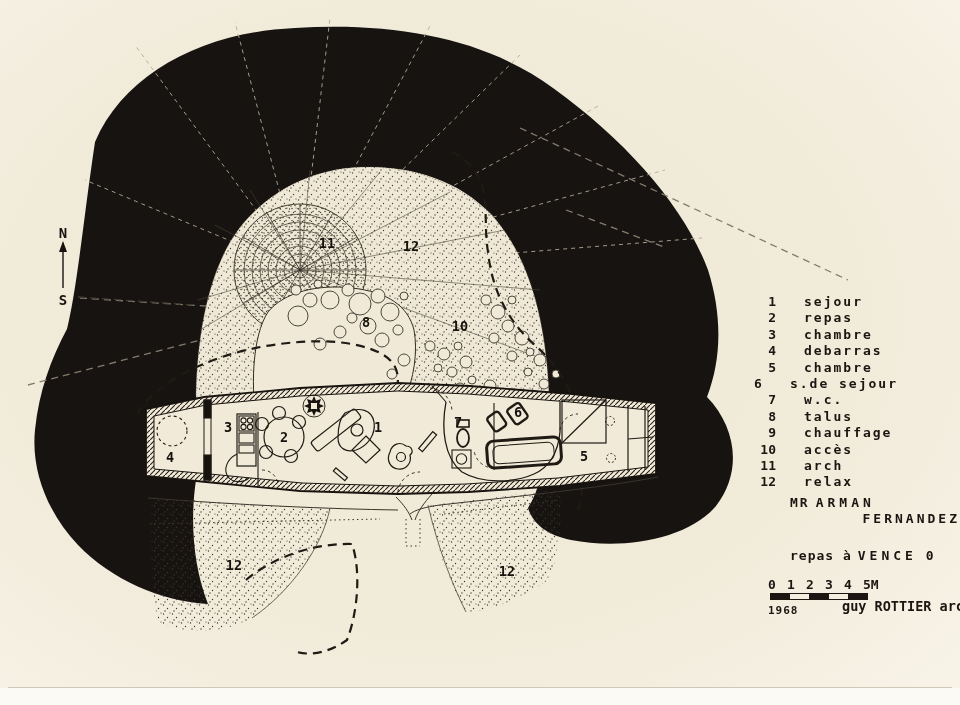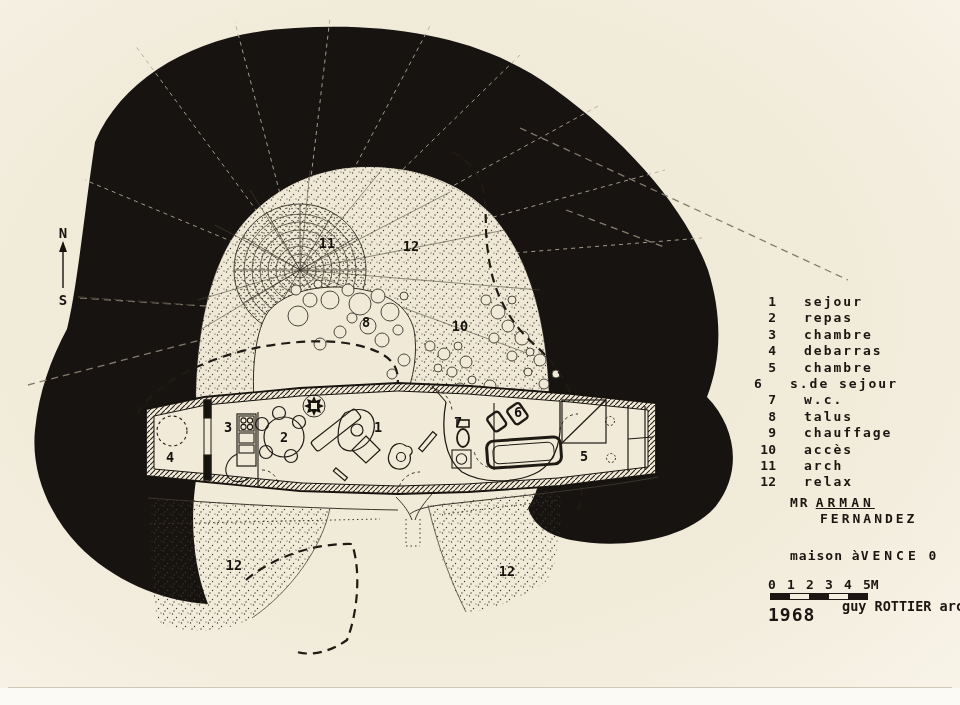--- a/index.html
+++ b/index.html
@@ -14,32 +14,32 @@
   }
   .overlay{position:absolute;color:#1b1611;}
   
   #legend{left:748px;top:294px;width:150px;}
   .legend-row{display:flex;font-size:13px;font-weight:bold;line-height:16.4px;letter-spacing:1px;}
   .legend-num{width:28px;text-align:right;letter-spacing:0;}
   .legend-label{margin-left:28px;white-space:nowrap;letter-spacing:2px;}
   
   #title-block{left:790px;top:495px;width:170px;font-size:13px;font-weight:bold;}
   .tb-line1{letter-spacing:2px;}
-  .tb-name{text-decoration:underline;letter-spacing:4px;margin-left:6px;}
-  .tb-line2{margin-left:30px;letter-spacing:3px;margin-top:1px;}
+  .tb-name{letter-spacing:4px;margin-left:6px;}
+  .tb-line2{margin-left:48px;letter-spacing:3px;margin-top:1px;text-align:right;}
   .tb-line3{margin-top:22px;letter-spacing:1px;white-space:nowrap;}
-  .tb-city{letter-spacing:4px;margin-left:0;}
+  .tb-city{letter-spacing:4px;margin-left:6px;}
   
   #scale-bar{left:768px;top:577px;width:140px;font-size:13px;font-weight:bold;}
   .sb-nums{display:flex;width:120px;}
   .sb-nums span{width:19px;display:inline-block;}
   .sb-bar{width:96px;height:5px;border:1px solid #1b1611;display:flex;margin-top:1px;margin-left:2px;}
   .sb-seg{flex:1;}
   .sb-seg.fill{background:#1b1611;}
-  #year{left:768px;top:604px;font-size:18px;font-weight:bold;letter-spacing:1px;}
+  #year{left:768px;top:604px;font-size:11px;font-weight:bold;letter-spacing:1px;}
   #architect{left:842px;top:598px;font-size:13.5px;font-weight:bold;white-space:nowrap;}
 </style>
 </head>
 <body>
 
 <svg id="photo" viewBox="0 0 960 705" xmlns="http://www.w3.org/2000/svg">
   <defs>
     <radialGradient id="paperGrad" cx="45%" cy="45%" r="75%">
       <stop offset="0%" stop-color="#efe8d5"></stop>
       <stop offset="60%" stop-color="#f1ebdA"></stop>
@@ -400,21 +400,21 @@
       <span class="legend-label">relax</span>
     </div>
 </div>
 
 <div class="overlay" id="title-block">
   <div class="tb-line1">
     <span>MR</span><span class="tb-name">ARMAN</span>
   </div>
   <div class="tb-line2">FERNANDEZ</div>
   <div class="tb-line3">
-    <span>maison à</span><span class="tb-city">VENCE</span>
+    <span>repas à</span><span class="tb-city">VENCE</span>
     <span>0</span>
   </div>
 </div>
 
 <div class="overlay" id="scale-bar">
   <div class="sb-nums">
     <span>0</span>
     <span>1</span>
     <span>2</span>
     <span>3</span>

